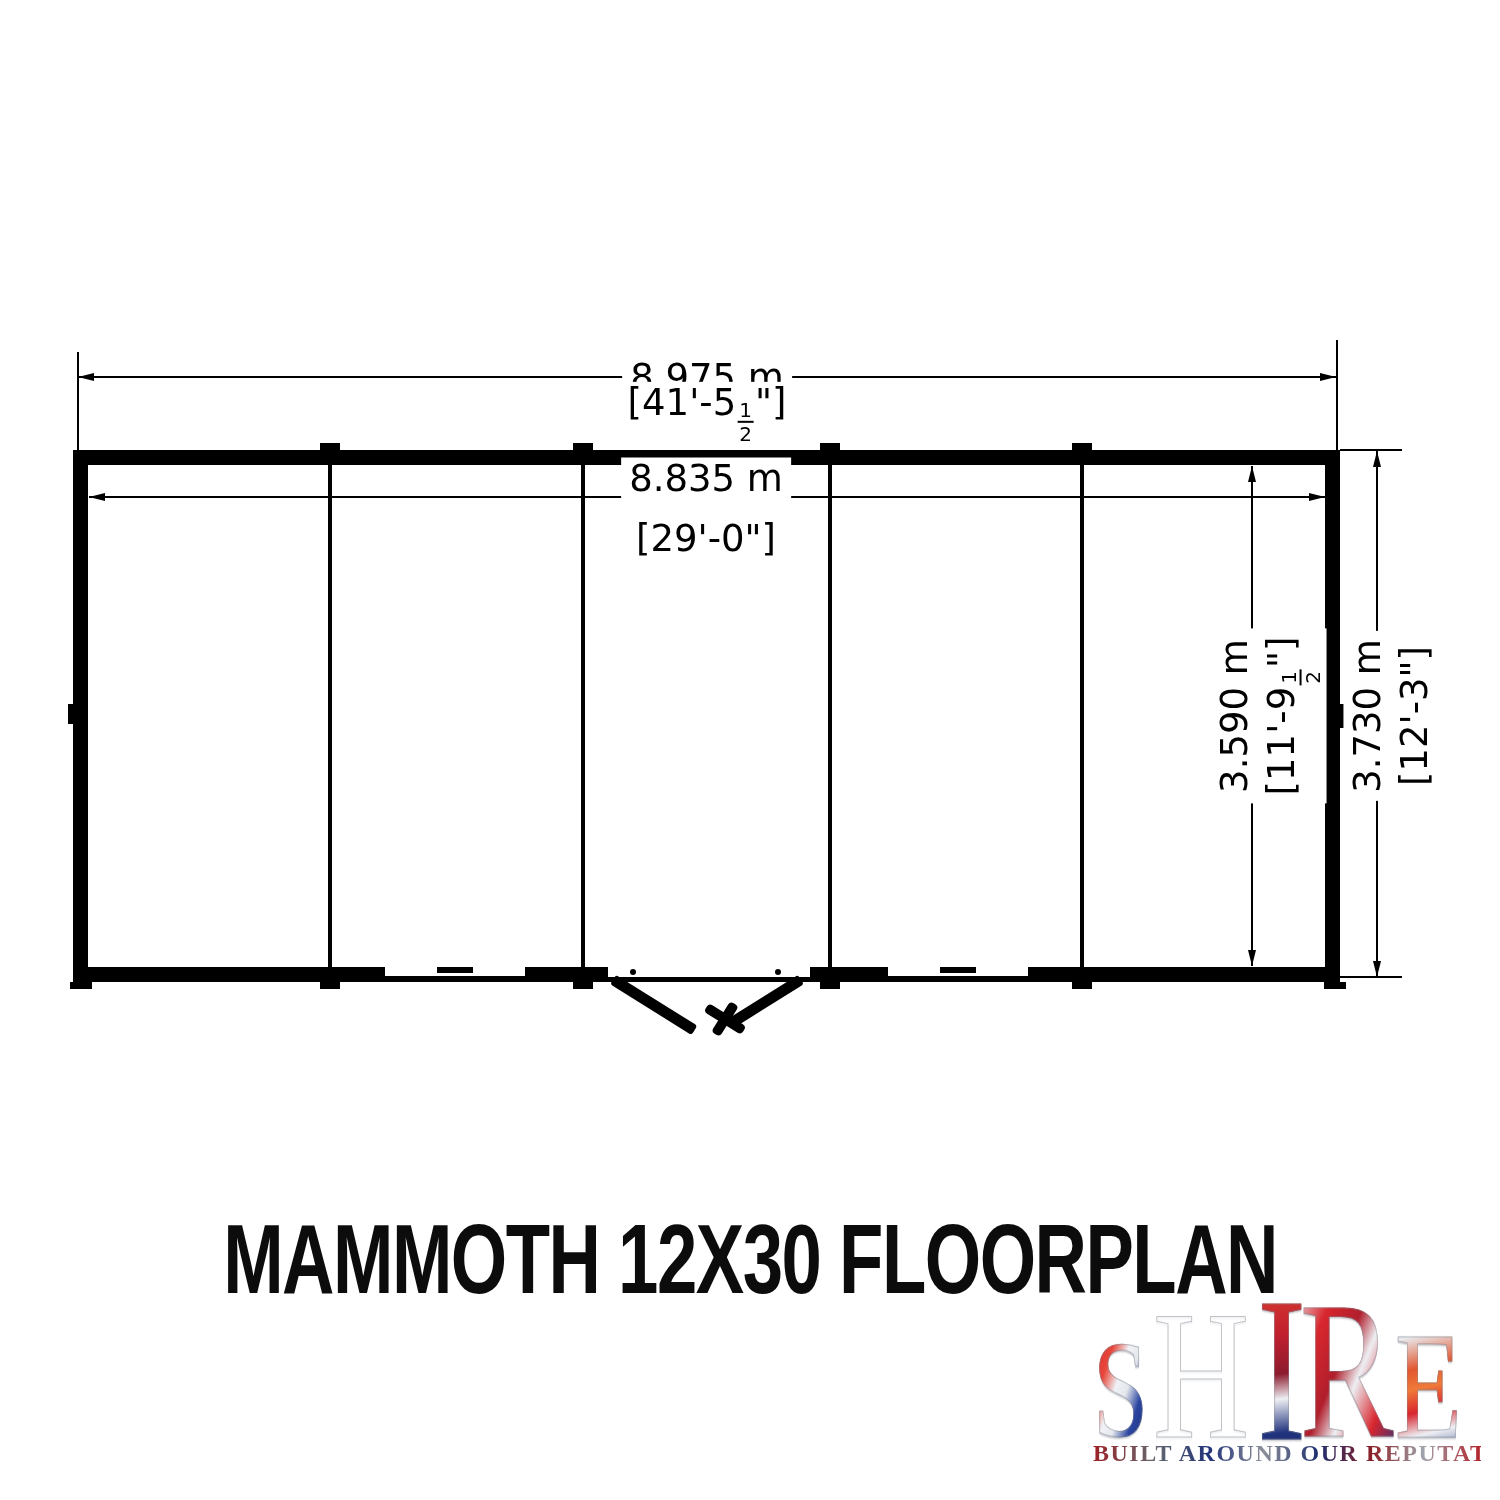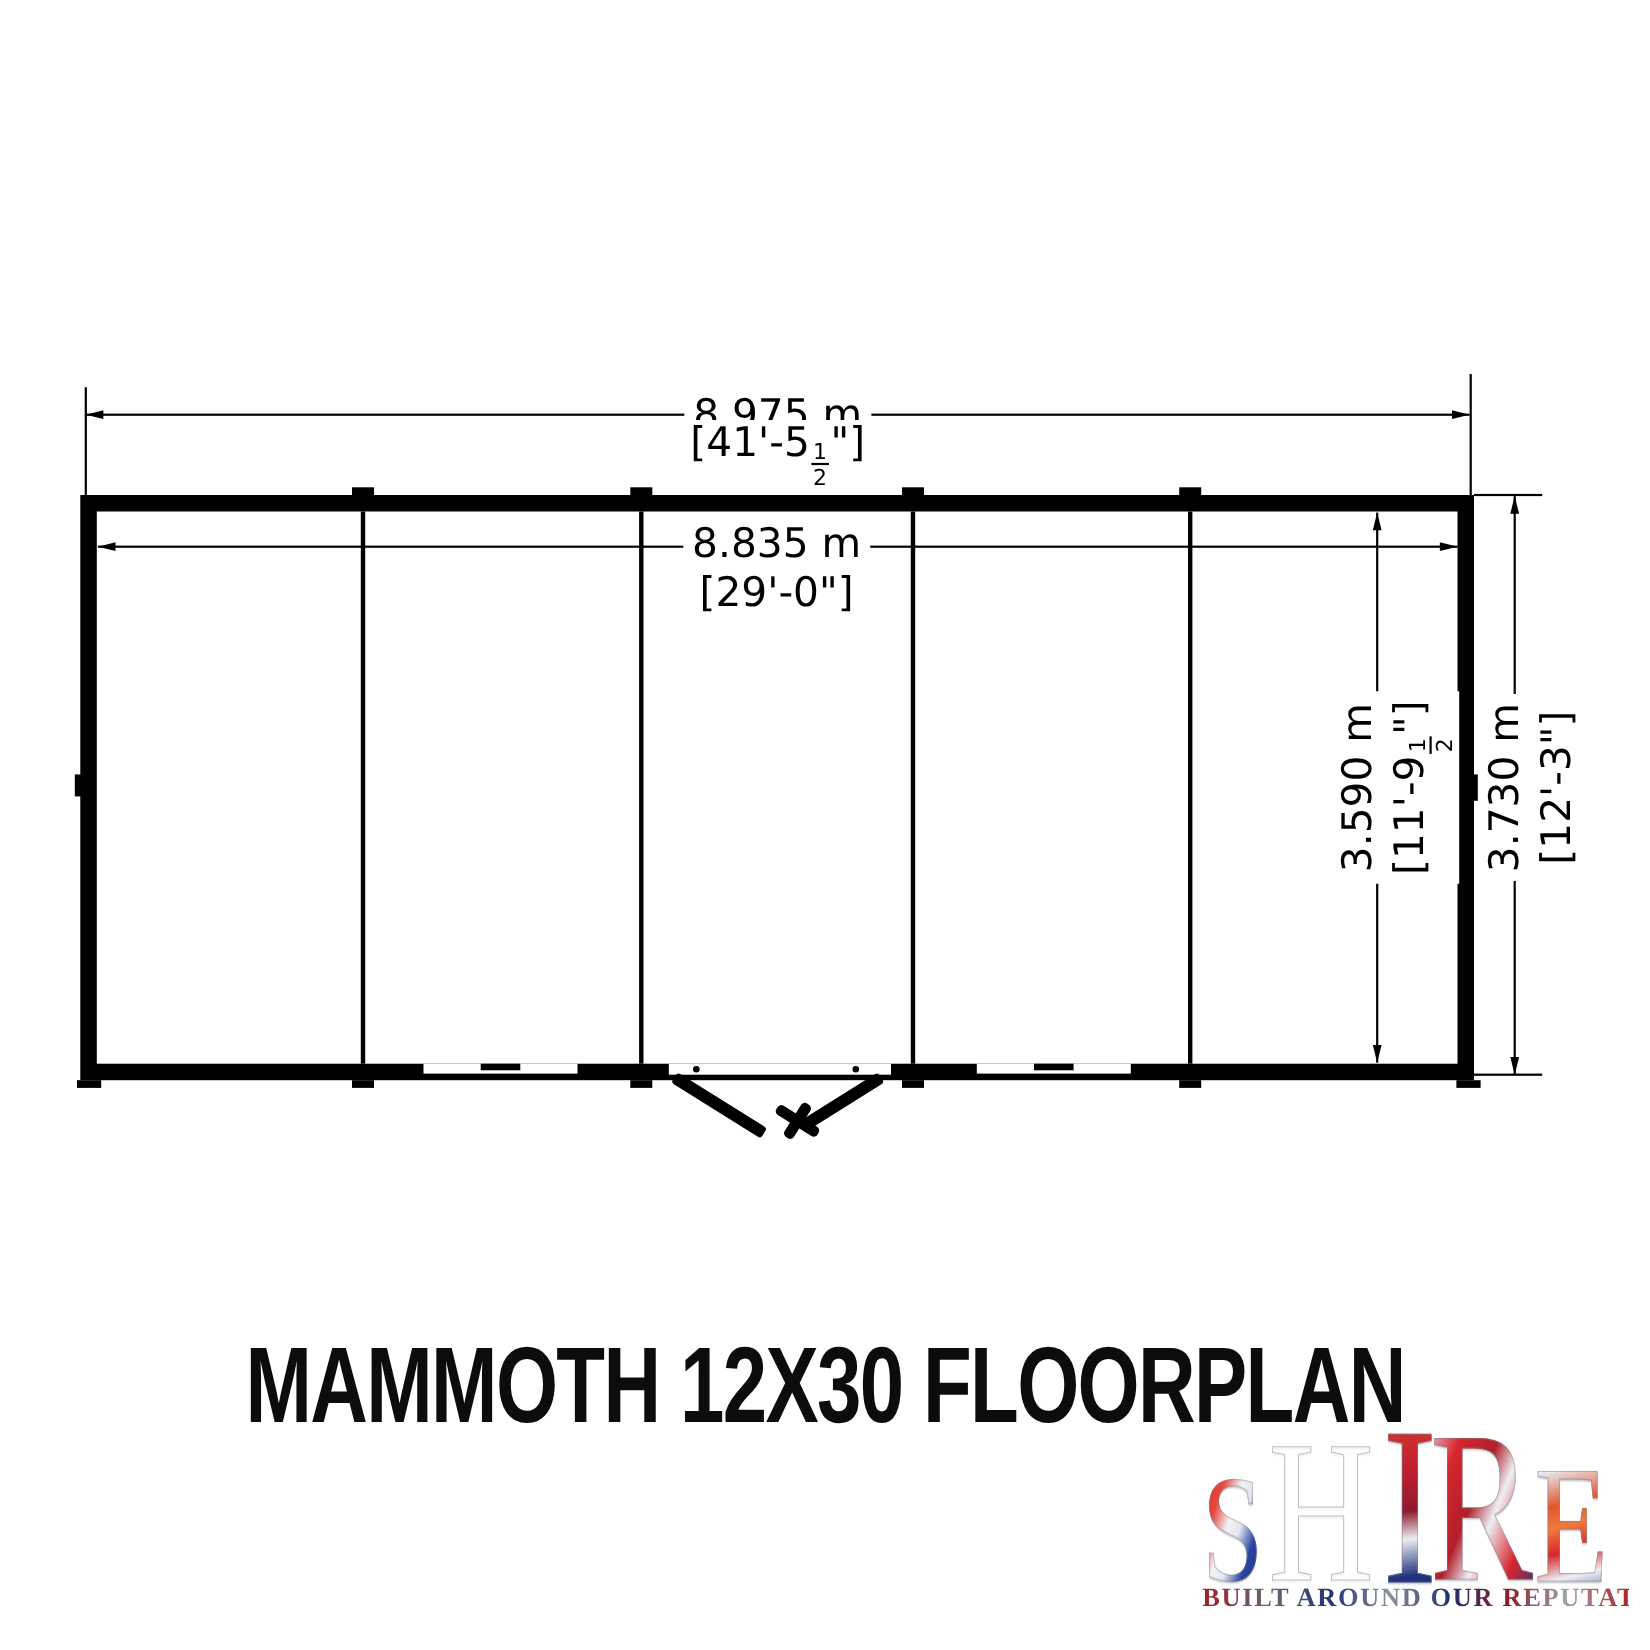--- a/index.html
+++ b/index.html
@@ -126,21 +126,21 @@
   <div class="arr arr-d" style="left:1373px;top:961px"></div>
 
   <div class="dim-label" style="left:707px;top:377px">8.975 m</div>
   <div class="dim-label" style="left:707px;top:414px">
     <span>[41'-5</span><span class="frac">
         <span class="num">1</span>
         <span class="den">2</span>
       </span><span>"]</span>
   </div>
 
-  <div class="dim-label" style="left:706px;top:494px">8.835 m</div>
+  <div class="dim-label" style="left:706px;top:478px">8.835 m</div>
   <div class="dim-label" style="left:706px;top:538px">[29'-0"]</div>
 
   <div class="vdim" style="left:1268px;top:716px">
     <span>3.590 m</span>
     <span><span>[11'-9</span><span class="frac">
           <span class="num">1</span>
           <span class="den">2</span>
         </span><span>"]</span></span>
   </div>
 

